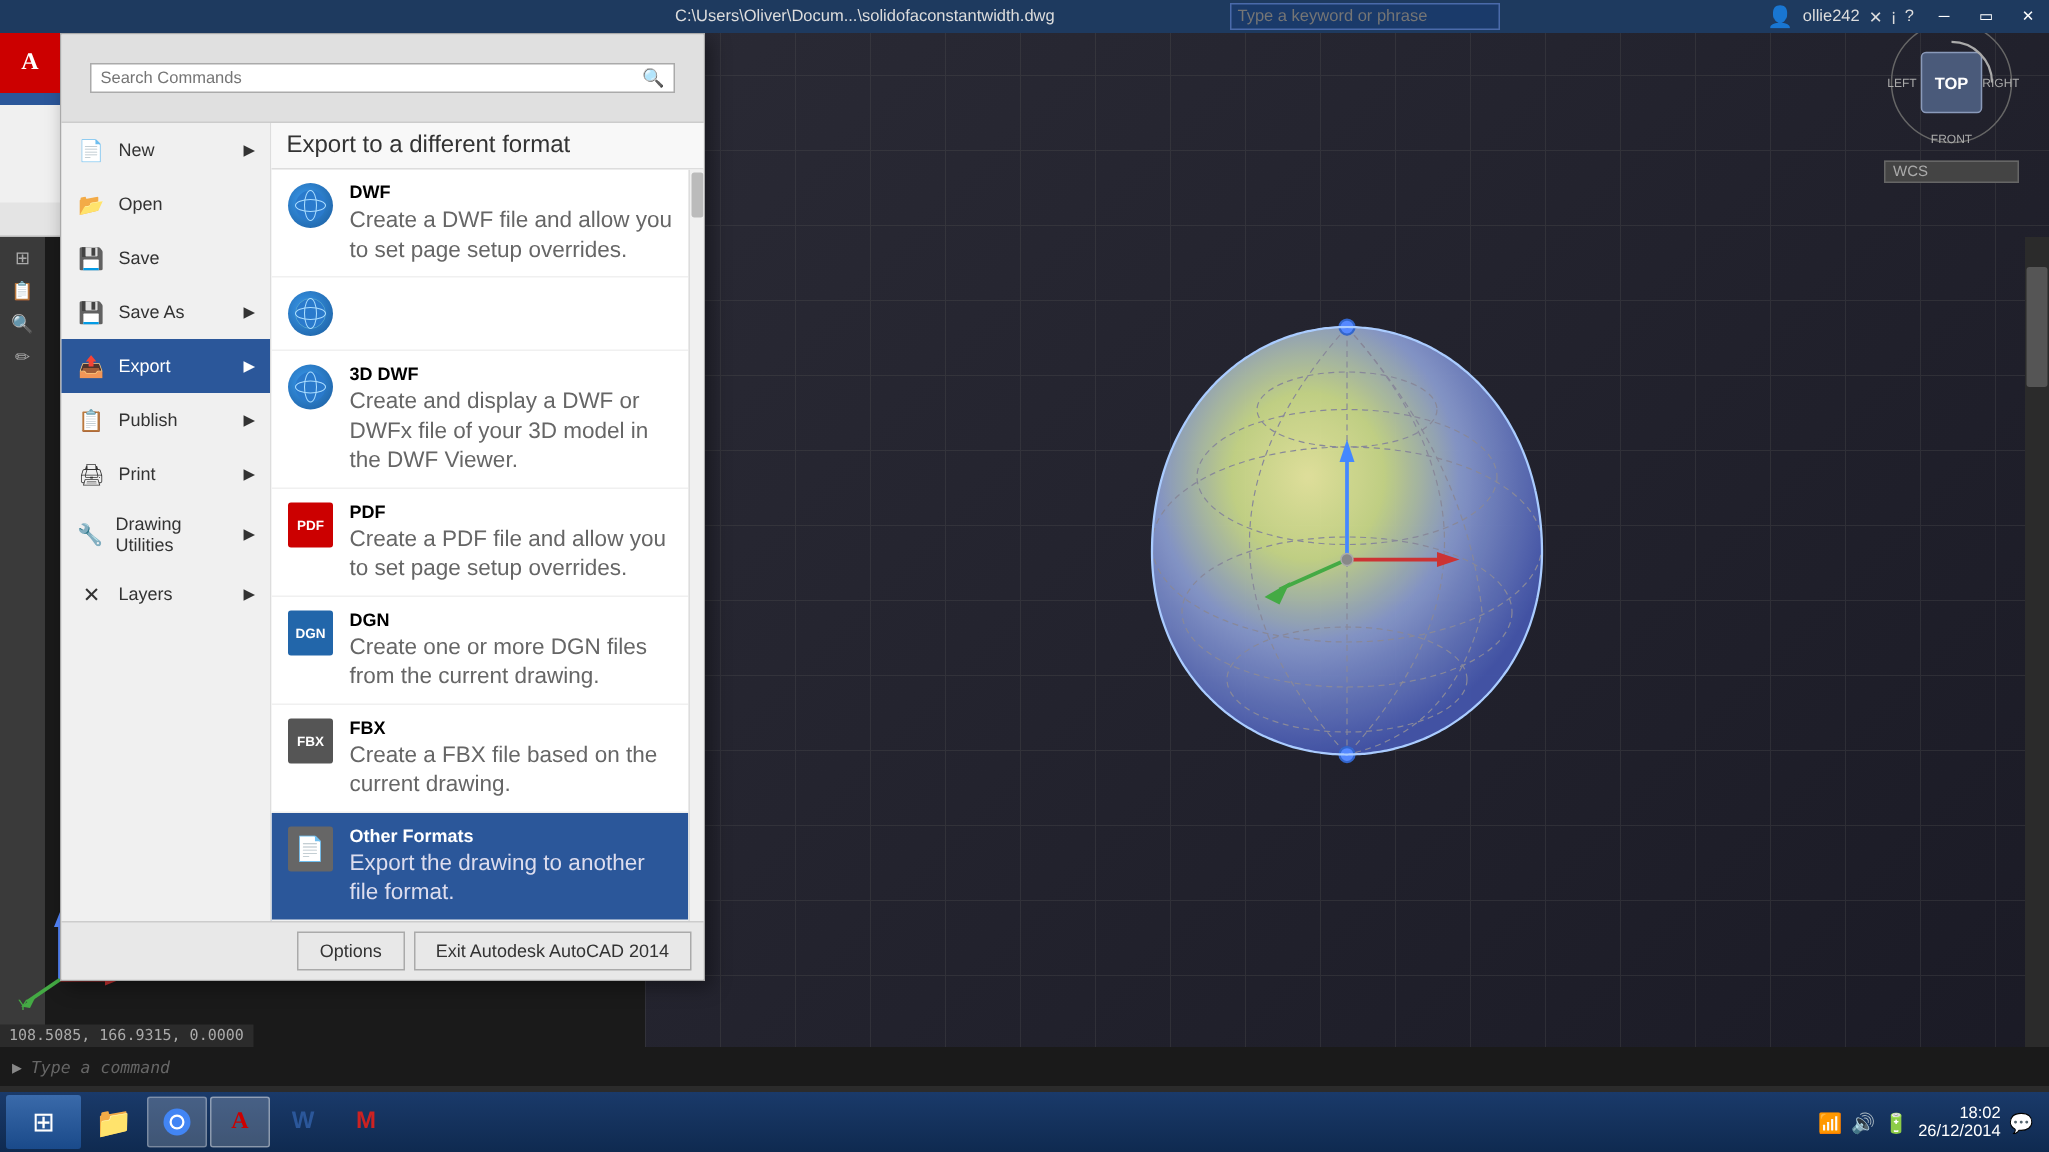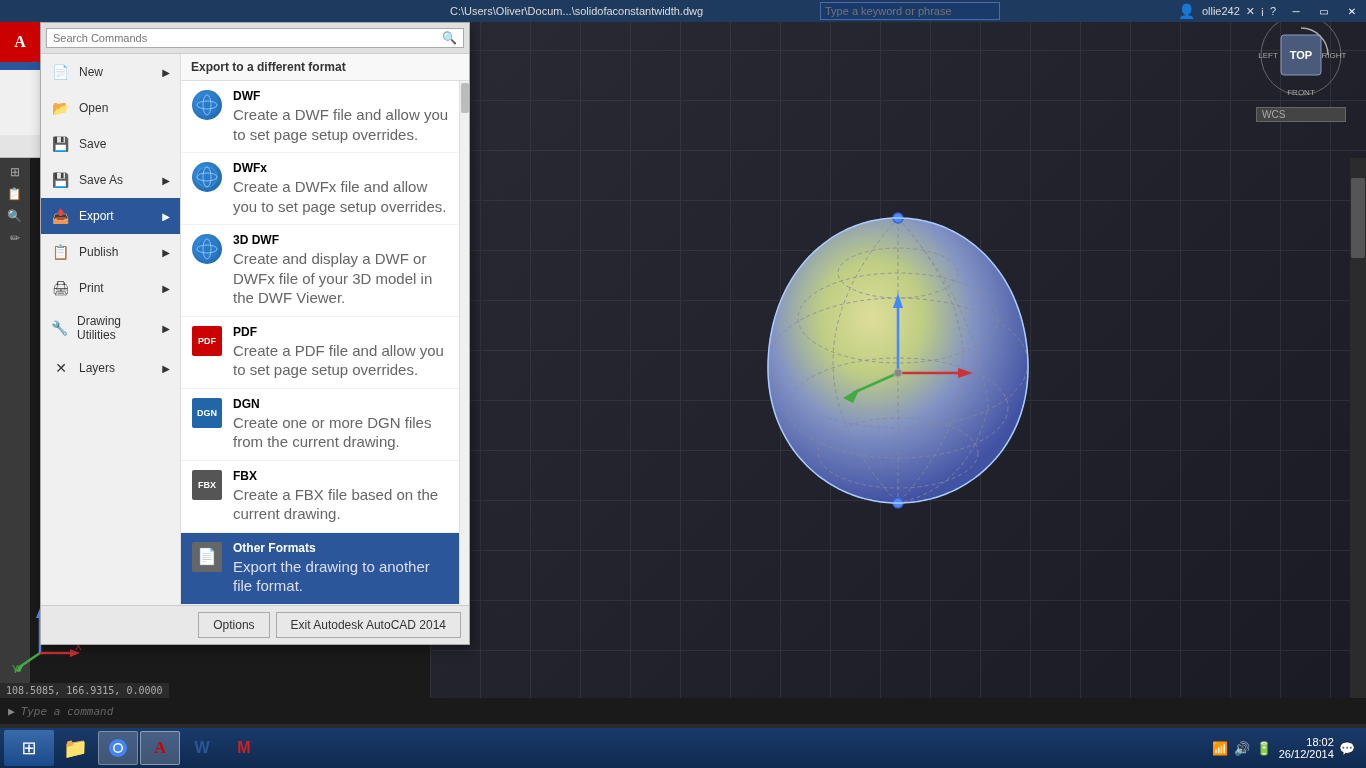--- a/index.html
+++ b/index.html
@@ -49,22 +49,22 @@
       font-size: 12px;
       color: #333;
       gap: 8px;
     }
     .menu-item.active { background: #2b579a; color: white; }
     .menu-item-icon { width: 20px; height: 20px; display: flex; align-items: center; justify-content: center; font-size: 14px; }
     .menu-item-arrow { margin-left: auto; font-size: 10px; }
 
     #export-header {
       padding: 6px 10px;
-      font-weight: bold;
-      font-size: 12px;
+      font-weight: normal;
+      font-size: 16px;
       color: #333;
       background: #f8f8f8;
       border-bottom: 1px solid #ddd;
     }
 
     .export-item {
       display: flex;
       align-items: flex-start;
       padding: 8px 10px;
       cursor: pointer;
@@ -800,21 +800,21 @@
 
       <path d="M 72,45 A 27,27 0 0,0 45,18" fill="none" stroke="#aaa" stroke-width="1.5" marker-end="url(#arrow)"></path>
     </svg>
     
     <div style="background:#444; color:#aaa; font-size:10px; padding:1px 5px; border:1px solid #666; text-align:left; margin-top:4px;">WCS</div>
   </div>
 </div>
 
 <div id="app-menu-overlay">
 
-  <div style="padding: 5px; background: #e0e0e0; border-bottom: 1px solid #ccc;">
+  <div style="padding: 19px; background: #e0e0e0; border-bottom: 1px solid #ccc;">
     <div style="display:flex; align-items:center; background:white; border:1px solid #aaa; padding:2px 6px;">
       <input type="text" style="flex: 1 1 0%; border: none; outline: none; font-size: 11px; color: rgb(102, 102, 102);" placeholder="Search Commands">
       <span style="color:#888; font-size:12px;">🔍</span>
     </div>
   </div>
 
   <div style="display:flex; flex:1; min-height:450px;">
 
     <div style="width:140px; background:#f0f0f0; border-right:1px solid #ddd; display:flex; flex-direction:column;">
 
@@ -887,24 +887,20 @@
 
           <div class="export-item">
             <div class="export-icon">
               <div style="width:30px; height:30px; background: radial-gradient(circle at 40% 40%, #3a9aee, #1a5a9a); border-radius:50%; display:flex; align-items:center; justify-content:center;">
                 <svg width="24" height="24" viewBox="0 0 24 24">
                     <circle cx="12" cy="12" r="10" fill="#2a7acc" stroke="#5aaacc" stroke-width="0.5"></circle>
                     <ellipse cx="12" cy="12" rx="4" ry="10" fill="none" stroke="#aaddff" stroke-width="0.7"></ellipse>
                     <ellipse cx="12" cy="12" rx="10" ry="4" fill="none" stroke="#aaddff" stroke-width="0.7"></ellipse>
                   </svg>
               </div>
-            </div>
-            <div class="export-item-text">
-              <span class="export-name">DWFx</span>
-              <span class="export-desc">Create a DWFx file and allow you to set page setup overrides.</span>
             </div>
           </div>
 
           <div class="export-item">
             <div class="export-icon">
               <div style="width:30px; height:30px; background: radial-gradient(circle at 40% 40%, #3a9aee, #1a5a9a); border-radius:50%; display:flex; align-items:center; justify-content:center;">
                 <svg width="24" height="24" viewBox="0 0 24 24">
                     <circle cx="12" cy="12" r="10" fill="#2a7acc"></circle>
                     <ellipse cx="12" cy="12" rx="4" ry="10" fill="none" stroke="#aaddff" stroke-width="0.7"></ellipse>
                     <ellipse cx="12" cy="12" rx="10" ry="4" fill="none" stroke="#aaddff" stroke-width="0.7"></ellipse>

